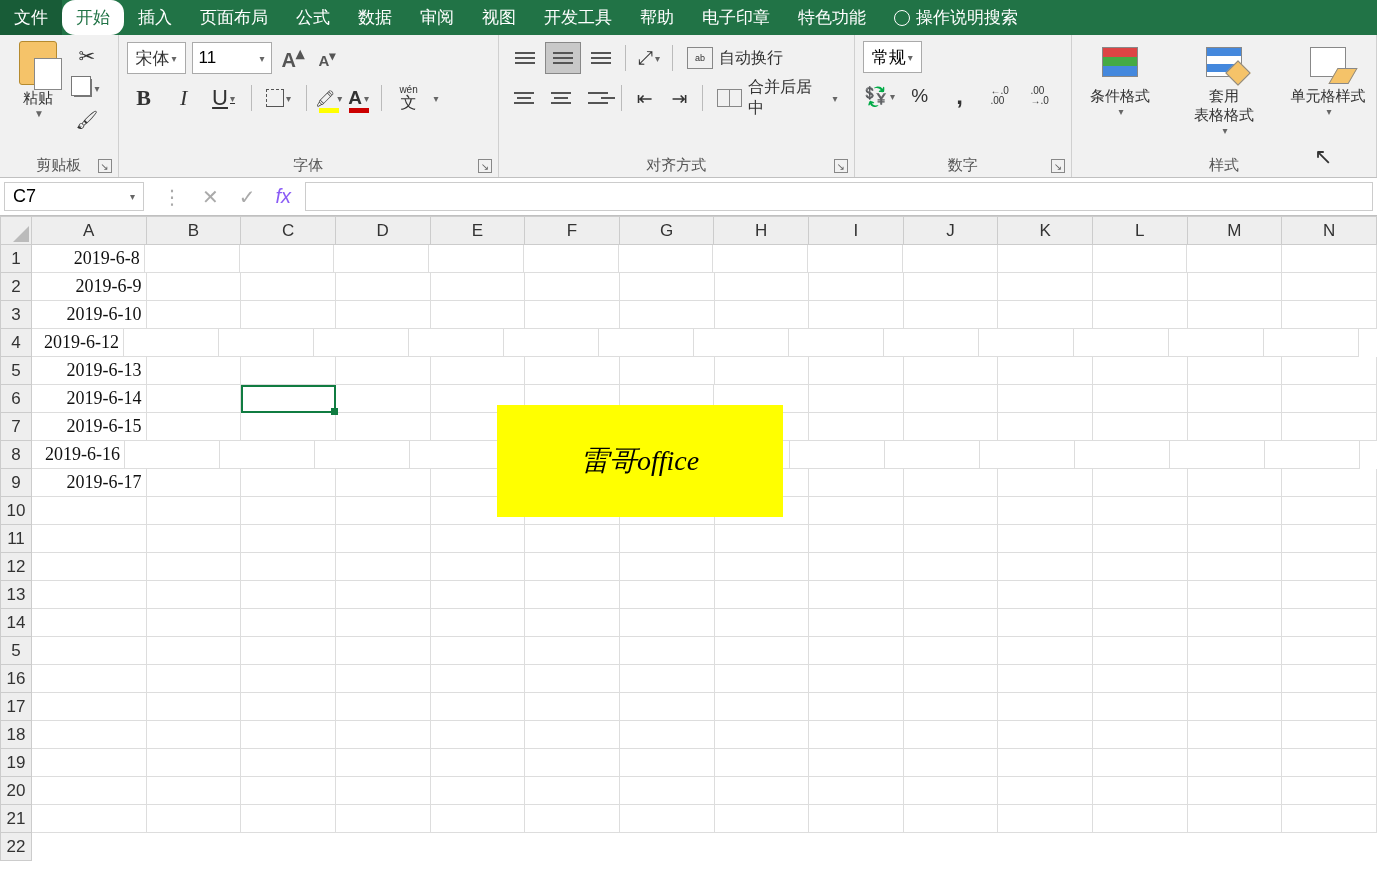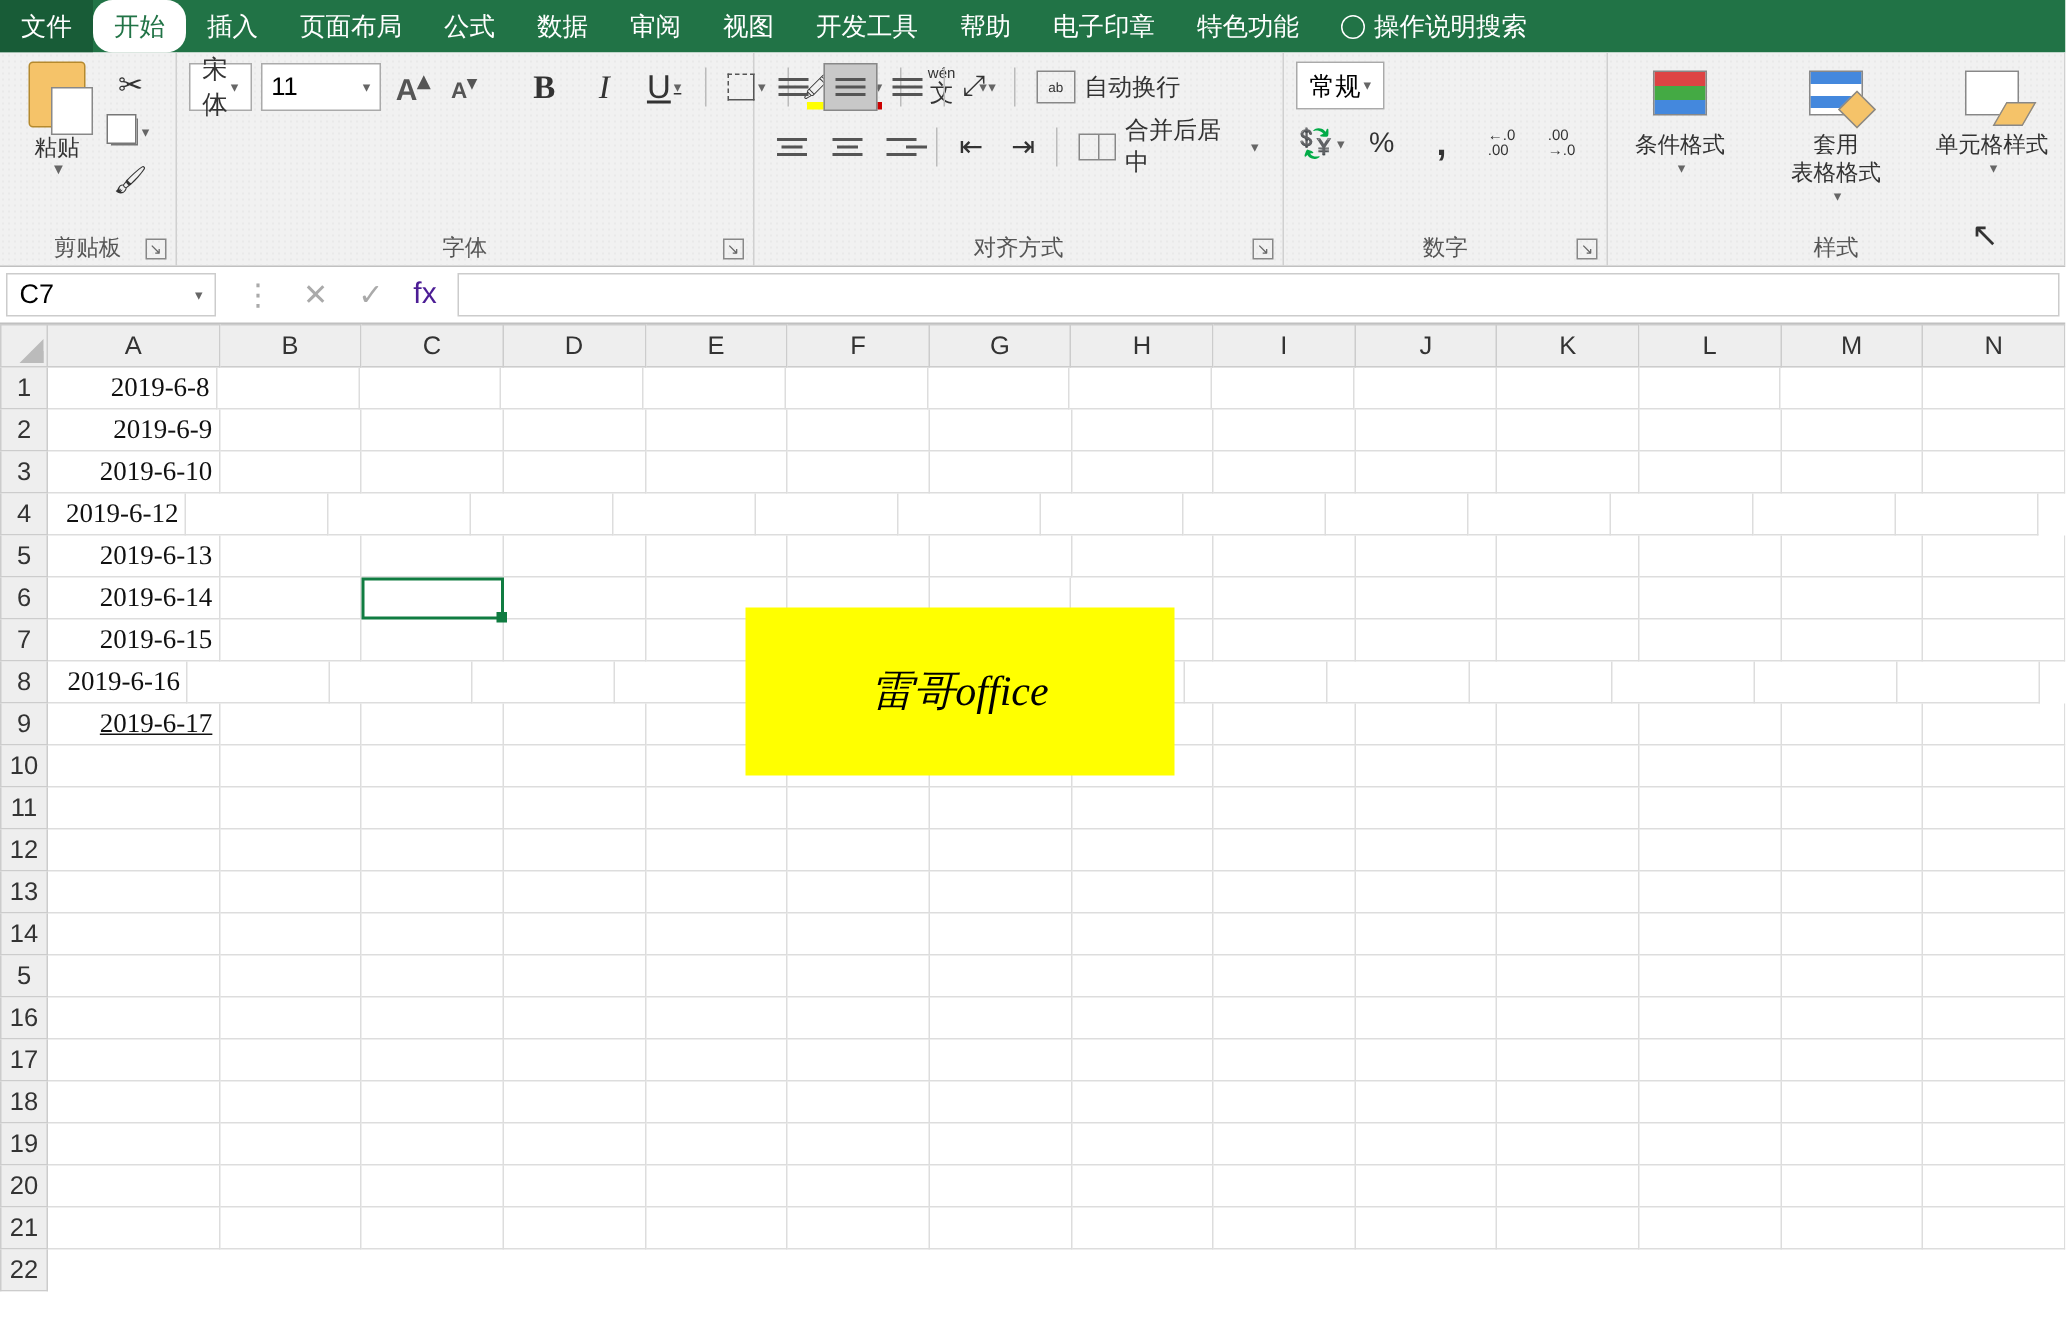--- a/index.html
+++ b/index.html
@@ -22,21 +22,21 @@
 .paste-icon{width:38px;height:44px;background:#f5c369;border:1px solid #b58a2e;border-radius:3px;position:relative;margin-bottom:4px;}
 .paste-icon::after{content:"";position:absolute;right:-6px;bottom:-6px;width:26px;height:30px;background:#fff;border:1px solid #888;}
 .side-icons{display:flex;flex-direction:column;gap:6px;width:36px;padding-top:2px;}
 .small-ico{width:30px;height:26px;display:flex;align-items:center;justify-content:center;font-size:18px;color:#333;position:relative;}
 .dd{font-size:10px;margin-left:2px;color:#666;}
 .scissors::before{content:"✂";font-size:20px;}
 .copy-ico{width:18px;height:18px;border:1px solid #777;position:relative;}
 .copy-ico::after{content:"";position:absolute;left:-4px;top:-4px;width:18px;height:18px;border:1px solid #777;background:#fff;}
 .brush::before{content:"🖌";font-size:18px;}
 .font-group{width:385px;}
-.font-body{flex-direction:row;gap:24px;display:flex;width:100%;}
+.font-body{flex-direction:column;gap:6px;display:flex;width:100%;}
 .font-row{display:flex;gap:6px;align-items:center;height:34px;}
 .font-select{flex:1;height:32px;border:1px solid #aaa;background:#fff;display:flex;align-items:center;padding:0 8px;font-size:17px;color:#333;justify-content:space-between;}
 .size-select{width:80px;height:32px;border:1px solid #aaa;background:#fff;display:flex;align-items:center;padding:0 6px;font-size:17px;justify-content:space-between;}
 .aa{font-size:20px;font-weight:bold;color:#555;padding:0 4px;}
 .aa.small{font-size:15px;}
 .btn-sq{width:34px;height:34px;display:flex;align-items:center;justify-content:center;font-size:19px;color:#333;position:relative;}
 .btn-sq.bold{font-weight:bold;font-family:"Times New Roman";font-size:22px;}
 .btn-sq.italic{font-style:italic;font-family:"Times New Roman";font-size:22px;}
 .btn-sq.underline{text-decoration:underline;font-family:"Times New Roman";font-size:22px;}
 .sep{width:1px;height:26px;background:#bbb;margin:0 4px;}
@@ -298,21 +298,21 @@
 
 <div class="formula-bar">
   <div class="name-box">
       <span>C7</span>
       <span class="dd">▾</span>
     </div>
   <div class="fx-btns">
     <span>⋮</span>
     <span>✕</span>
     <span>✓</span>
-    <span style="color:#4c1d95">fx</span>
+    <span style="font-style:italic;color:#8b5cf6">fx</span>
   </div>
   <div class="fx-input"></div>
 </div>
 
 <div class="sheet">
   <div class="row-headers">
     <div class="corner"></div>
     <div id="row-headers-container">
         <div class="rh">1</div>
         <div class="rh">2</div>
@@ -478,21 +478,21 @@
           <div class="cell" style="width: 95px;"></div>
           <div class="cell" style="width: 95px;"></div>
           <div class="cell" style="width: 95px;"></div>
           <div class="cell" style="width: 95px;"></div>
           <div class="cell" style="width: 95px;"></div>
           <div class="cell" style="width: 95px;"></div>
           <div class="cell" style="width: 95px;"></div>
           <div class="cell" style="width: 95px;"></div>
         </div>
         <div class="grid-row">
-          <div class="cell" style="width: 115px; text-decoration: underline;">2019-6-17</div>
+          <div class="cell" style="width: 115px;">2019-6-17</div>
           <div class="cell" style="width: 95px;"></div>
           <div class="cell" style="width: 95px;"></div>
           <div class="cell" style="width: 95px;"></div>
           <div class="cell" style="width: 95px;"></div>
           <div class="cell" style="width: 95px;"></div>
           <div class="cell" style="width: 95px;"></div>
           <div class="cell" style="width: 95px;"></div>
           <div class="cell" style="width: 95px;"></div>
           <div class="cell" style="width: 95px;"></div>
           <div class="cell" style="width: 95px;"></div>

